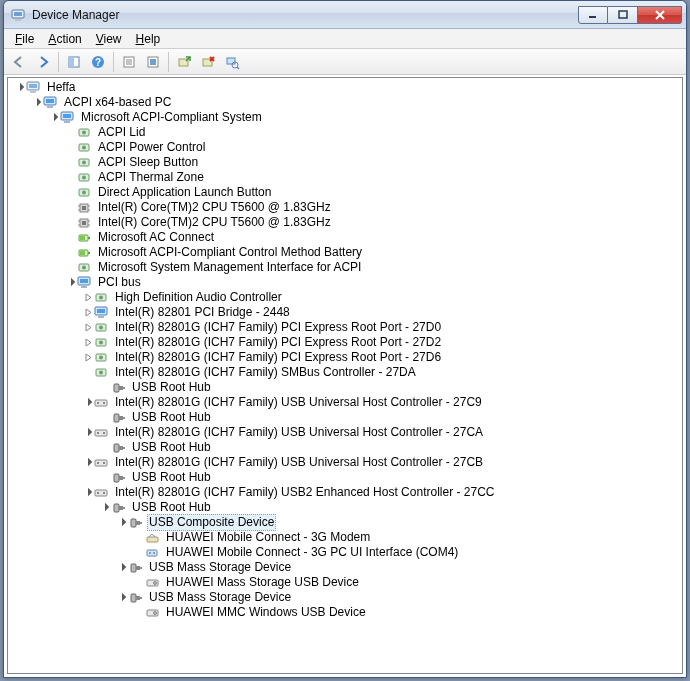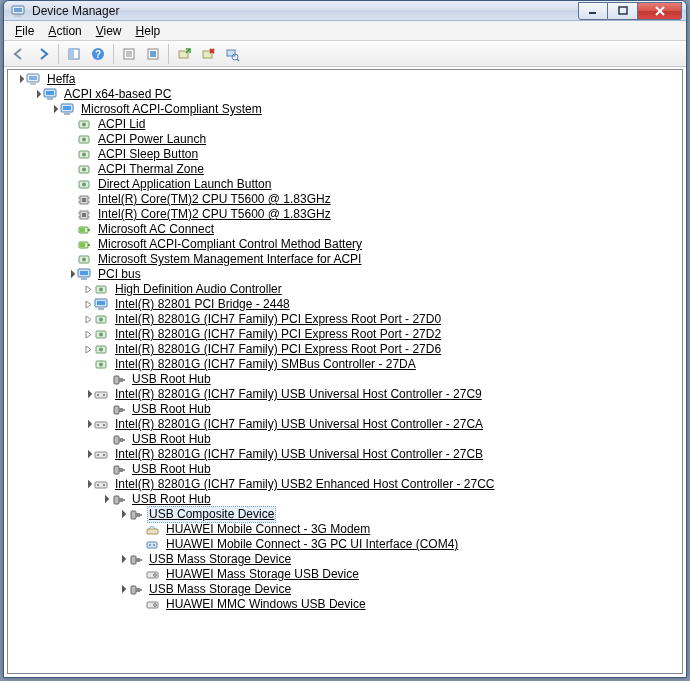--- a/index.html
+++ b/index.html
@@ -19,21 +19,21 @@
     width: 684px; height: 678px;
     background: #fff;
     border: 1px solid #3b5a82;
     border-radius: 6px 6px 0 0;
     box-shadow: 0 0 6px rgba(0,0,0,.4);
     display: flex;
     flex-direction: column;
   }
   
   .titlebar {
-    height: 20px;
+    height: 28px;
     background: linear-gradient(#e9eef6, #d7e1ee 45%, #c6d4e6 46%, #d9e3f0);
     border-bottom: 1px solid #9fb4cf;
     display: flex;
     align-items: center;
     padding: 0 4px 0 6px;
     border-radius: 6px 6px 0 0;
   }
   .titlebar .app-icon {
     width: 16px; height: 16px;
     margin-right: 6px;
@@ -122,21 +122,20 @@
   }
   .expander.blank { visibility: hidden; }
   .node-icon {
     width: 16px; height: 15px;
     display: inline-flex; align-items: center; justify-content: center;
     margin-right: 3px;
     flex: none;
   }
   .label {
     padding: 0 2px;
-    text-decoration: underline;
   }
   .label.selected {
     border: 1px dotted #7da2ce;
     background: #e5f1fb;
     padding: 0 1px;
     text-align: center;
   }
   
   svg { overflow: visible; }
 </style>
@@ -307,21 +306,21 @@
         </div>
         <div class="row">
           <span class="indent" style="width: 57px;"></span>
           <span class="expander blank"></span>
           <span class="node-icon">
             <svg width="16" height="14">
               <rect x="2" y="3" width="10" height="7" rx="1" fill="#e0ece0" stroke="#6aa06a"></rect>
               <circle cx="7" cy="6.5" r="2" fill="#6aa06a"></circle>
             </svg>
           </span>
-          <span class="label">ACPI Power Launch</span>
+          <span class="label">ACPI Power Control</span>
         </div>
         <div class="row">
           <span class="indent" style="width: 57px;"></span>
           <span class="expander blank"></span>
           <span class="node-icon">
             <svg width="16" height="14">
               <rect x="2" y="3" width="10" height="7" rx="1" fill="#e0ece0" stroke="#6aa06a"></rect>
               <circle cx="7" cy="6.5" r="2" fill="#6aa06a"></circle>
             </svg>
           </span>

